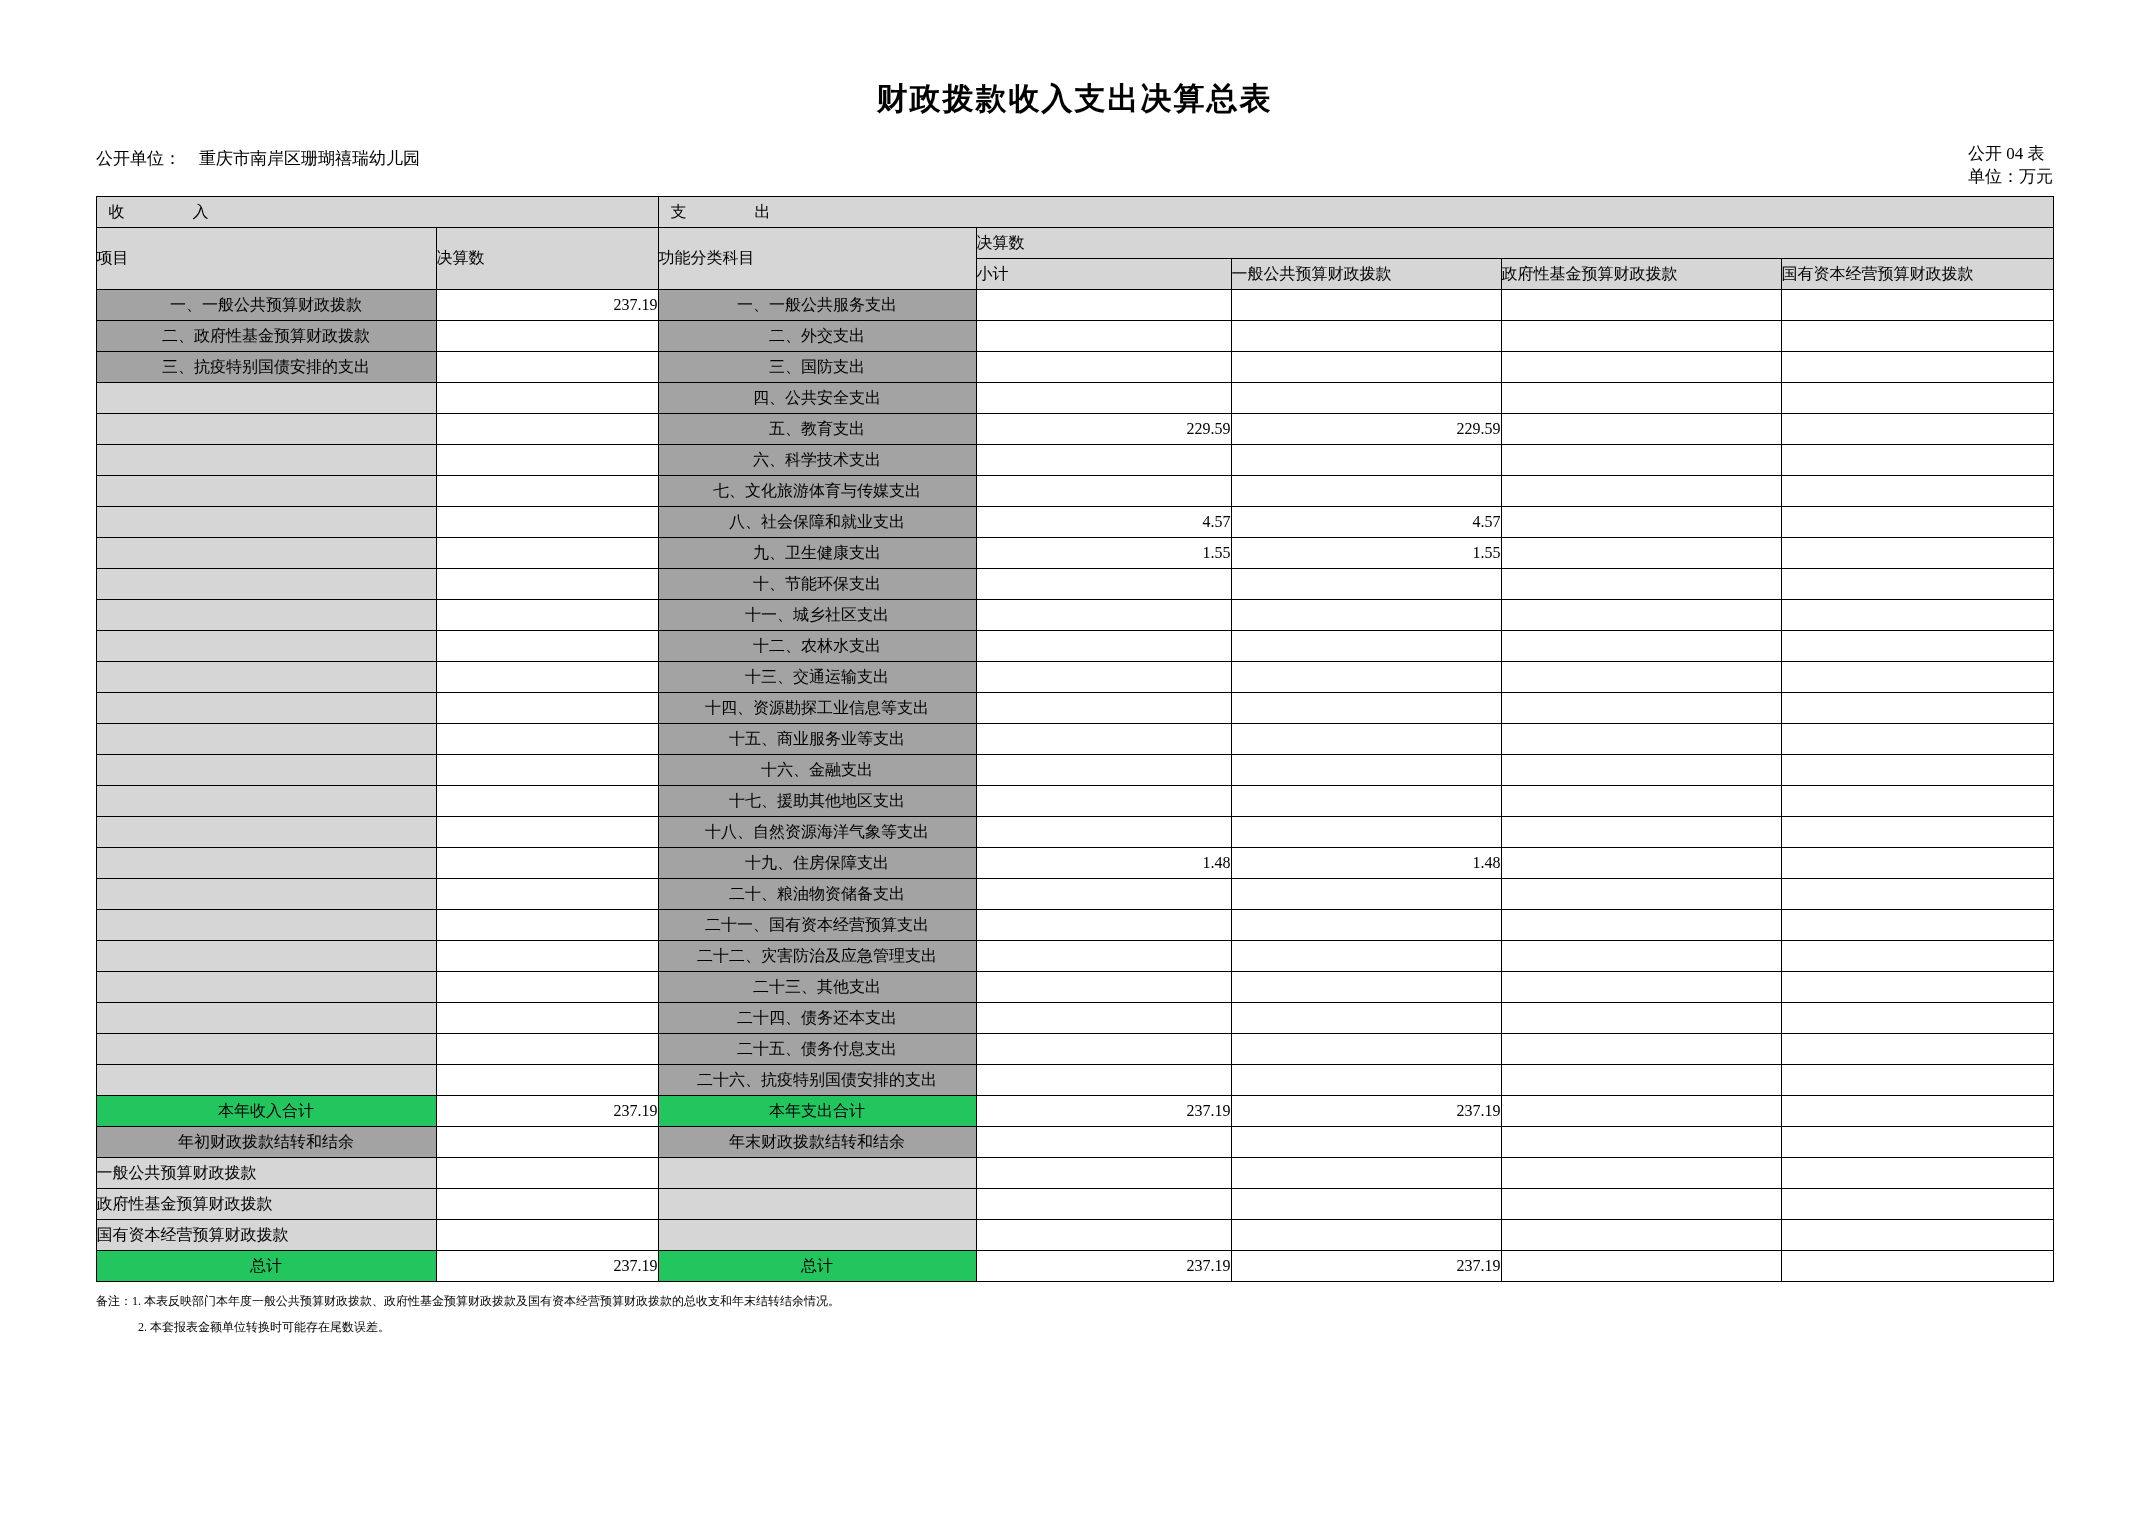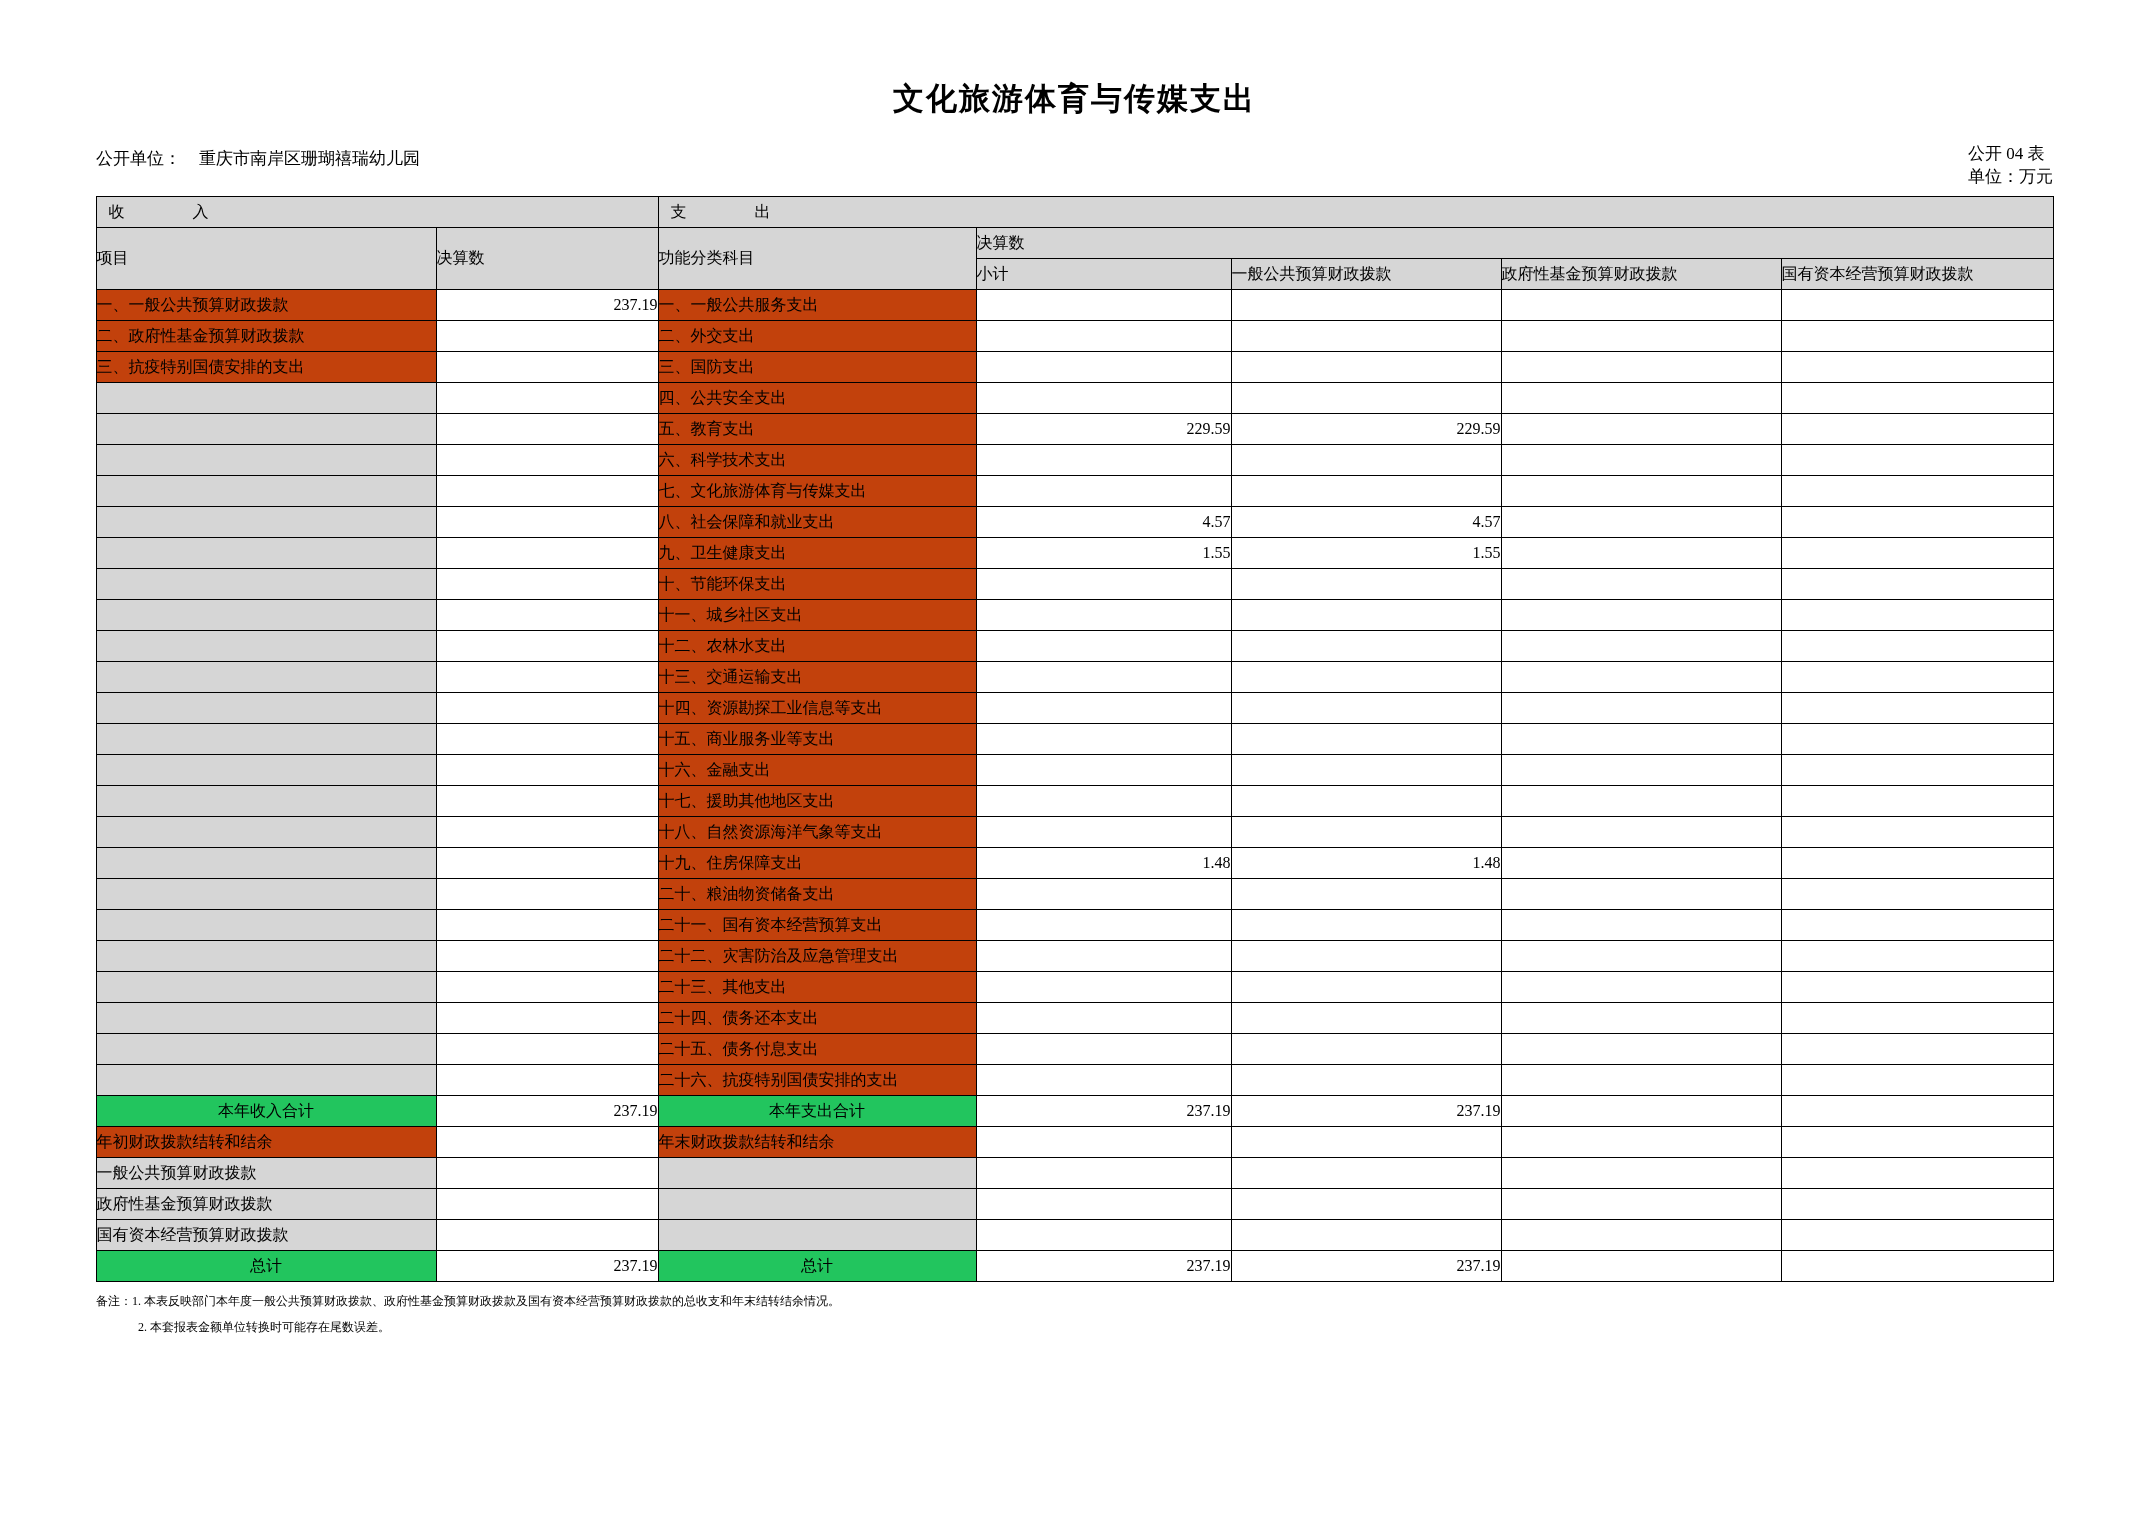--- a/index.html
+++ b/index.html
@@ -69,23 +69,23 @@
   .hdr {
     background: #d6d6d6;
     text-align: left;
     font-weight: normal;
   }
   .hdr-wide {
     letter-spacing: 12px;
     text-indent: 12px;
   }
   .cell-label {
-    background: #c2410c;
+    background: #a3a3a3;
     padding-left: 10px;
-    text-align: left;
+    text-align: center;
     white-space: nowrap;
     margin-left: 16px;
   }
   .cell-label-indent {
     background: #d6d6d6;
     padding-left: 26px;
     text-align: left;
     white-space: nowrap;
   }
   .cell-label-empty {
@@ -112,21 +112,21 @@
   }
   .hdr-small {
     font-size: 15px;
   }
 </style>
 </head>
 <body>
 
 <div class="page">
 
-  <div class="doc-title">文化旅游体育与传媒支出</div>
+  <div class="doc-title">财政拨款收入支出决算总表</div>
 
   <div class="meta-row">
     <div class="meta-left">
       <span>公开单位：</span><span class="unit-name">重庆市南岸区珊瑚禧瑞幼儿园</span>
     </div>
     <div class="meta-right">
       <div>公开 04 表</div>
       <div>单位：万元</div>
     </div>
   </div>

